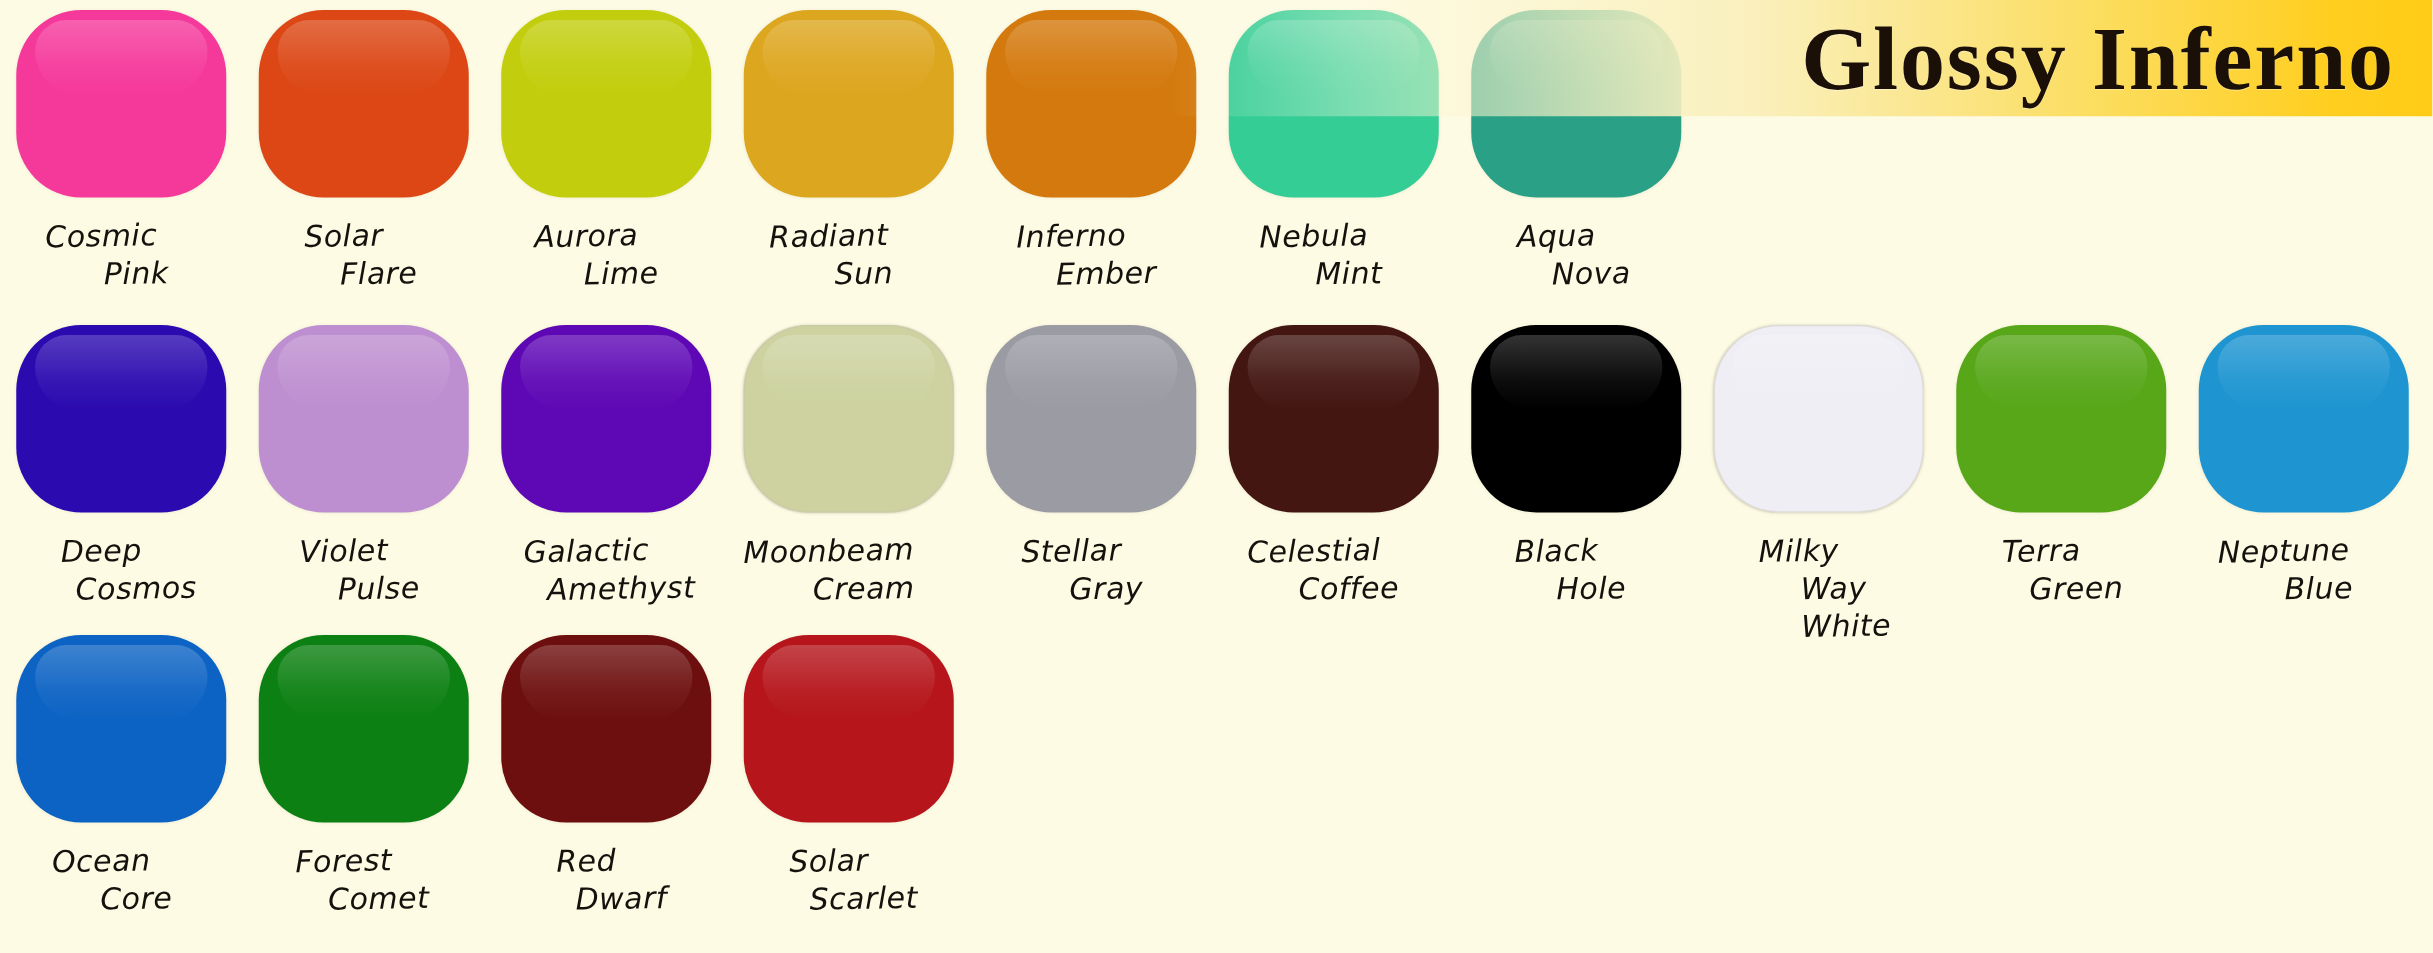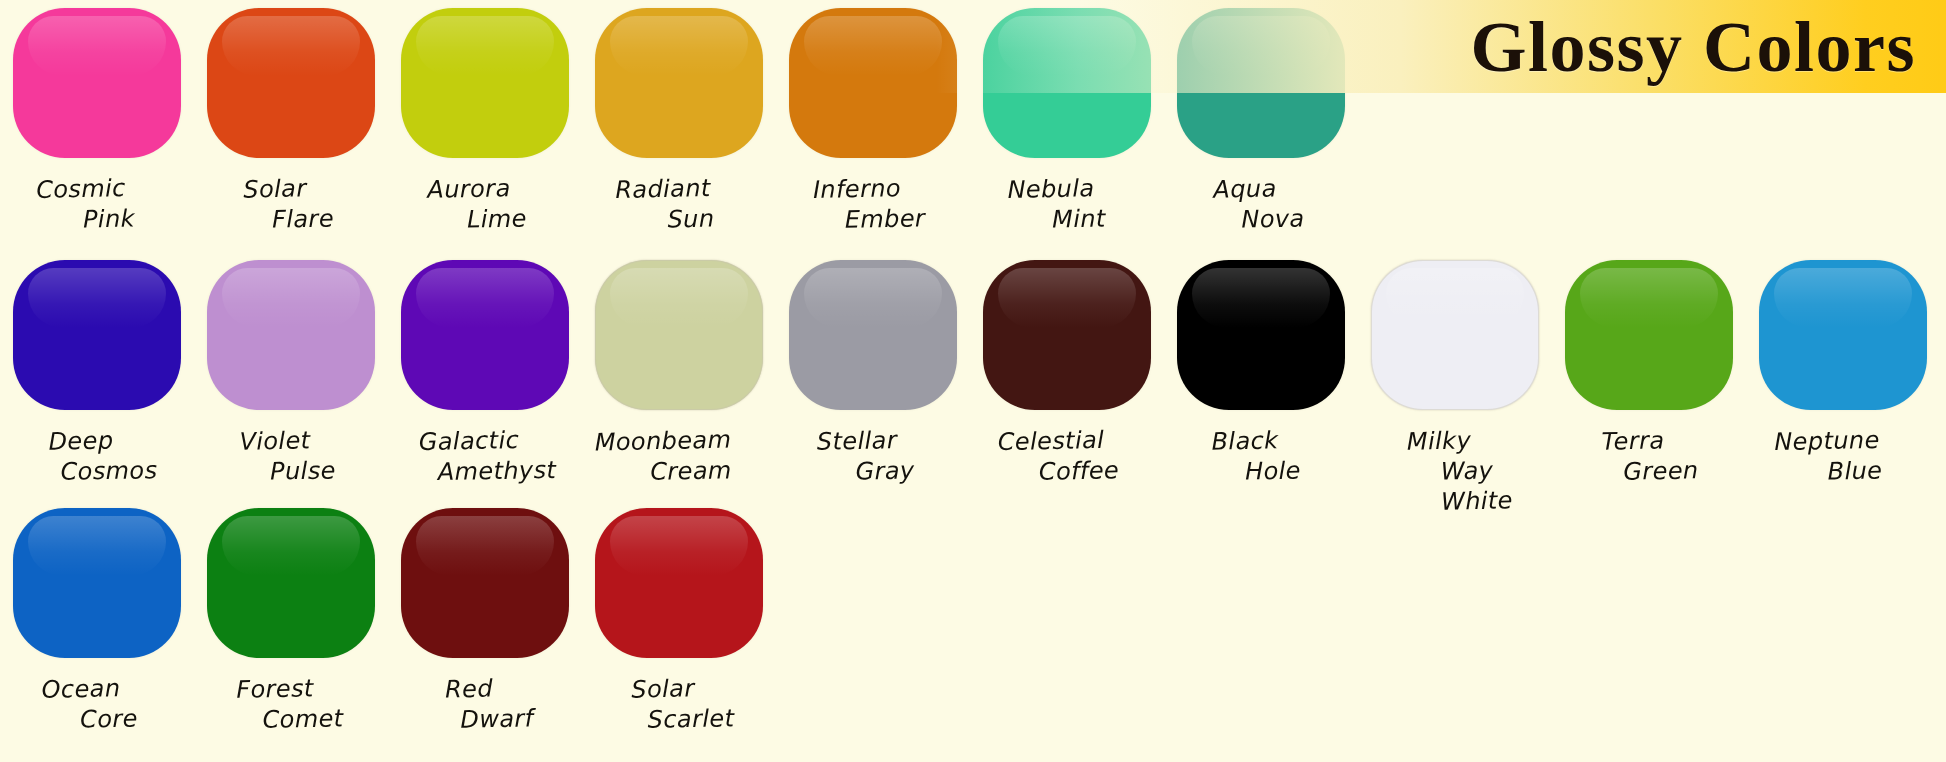--- a/index.html
+++ b/index.html
@@ -275,14 +275,14 @@
         <div class="chip" style="background: rgb(181, 21, 27);"></div>
         <div class="chip-label">
           <span class="lbl-line">Solar</span>
           <span class="lbl-line">Scarlet</span>
         </div>
       </div>
     </div>
   </div>
 
 <div id="title-banner">
-  <div id="title-text">Glossy Colors</div>
+  <div id="title-text">Glossy Inferno</div>
 </div>
 
 </body></html>

